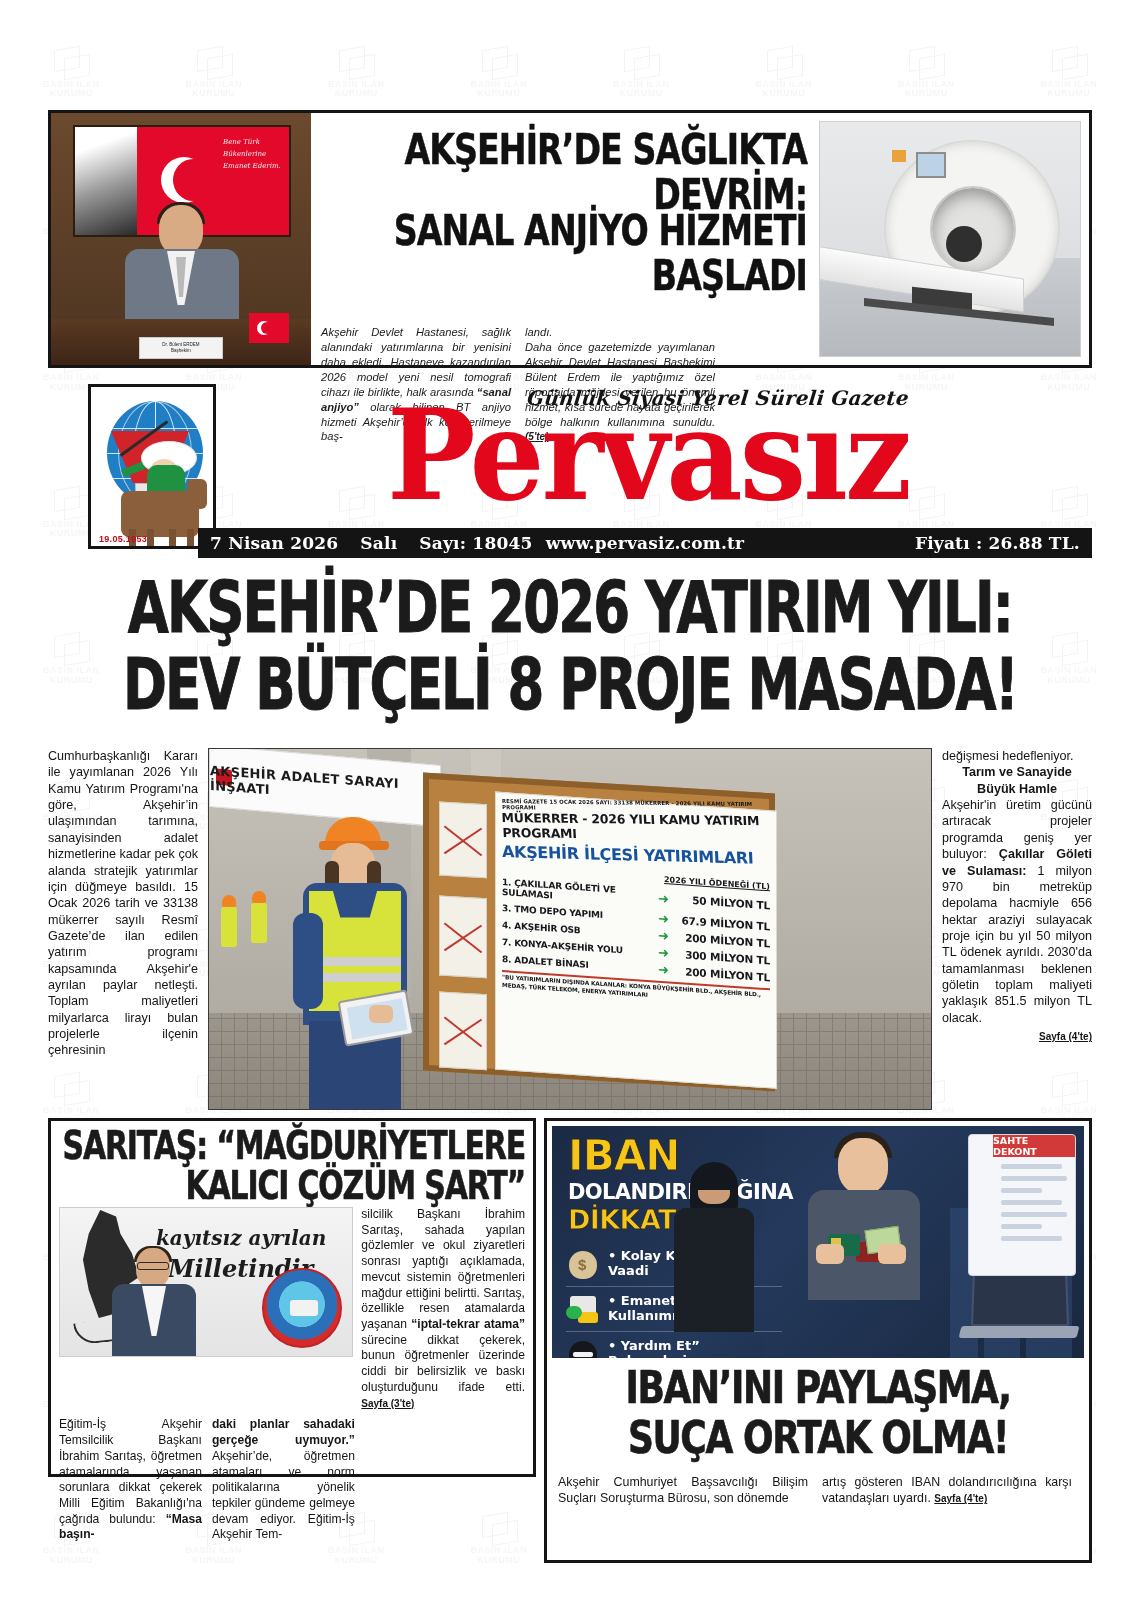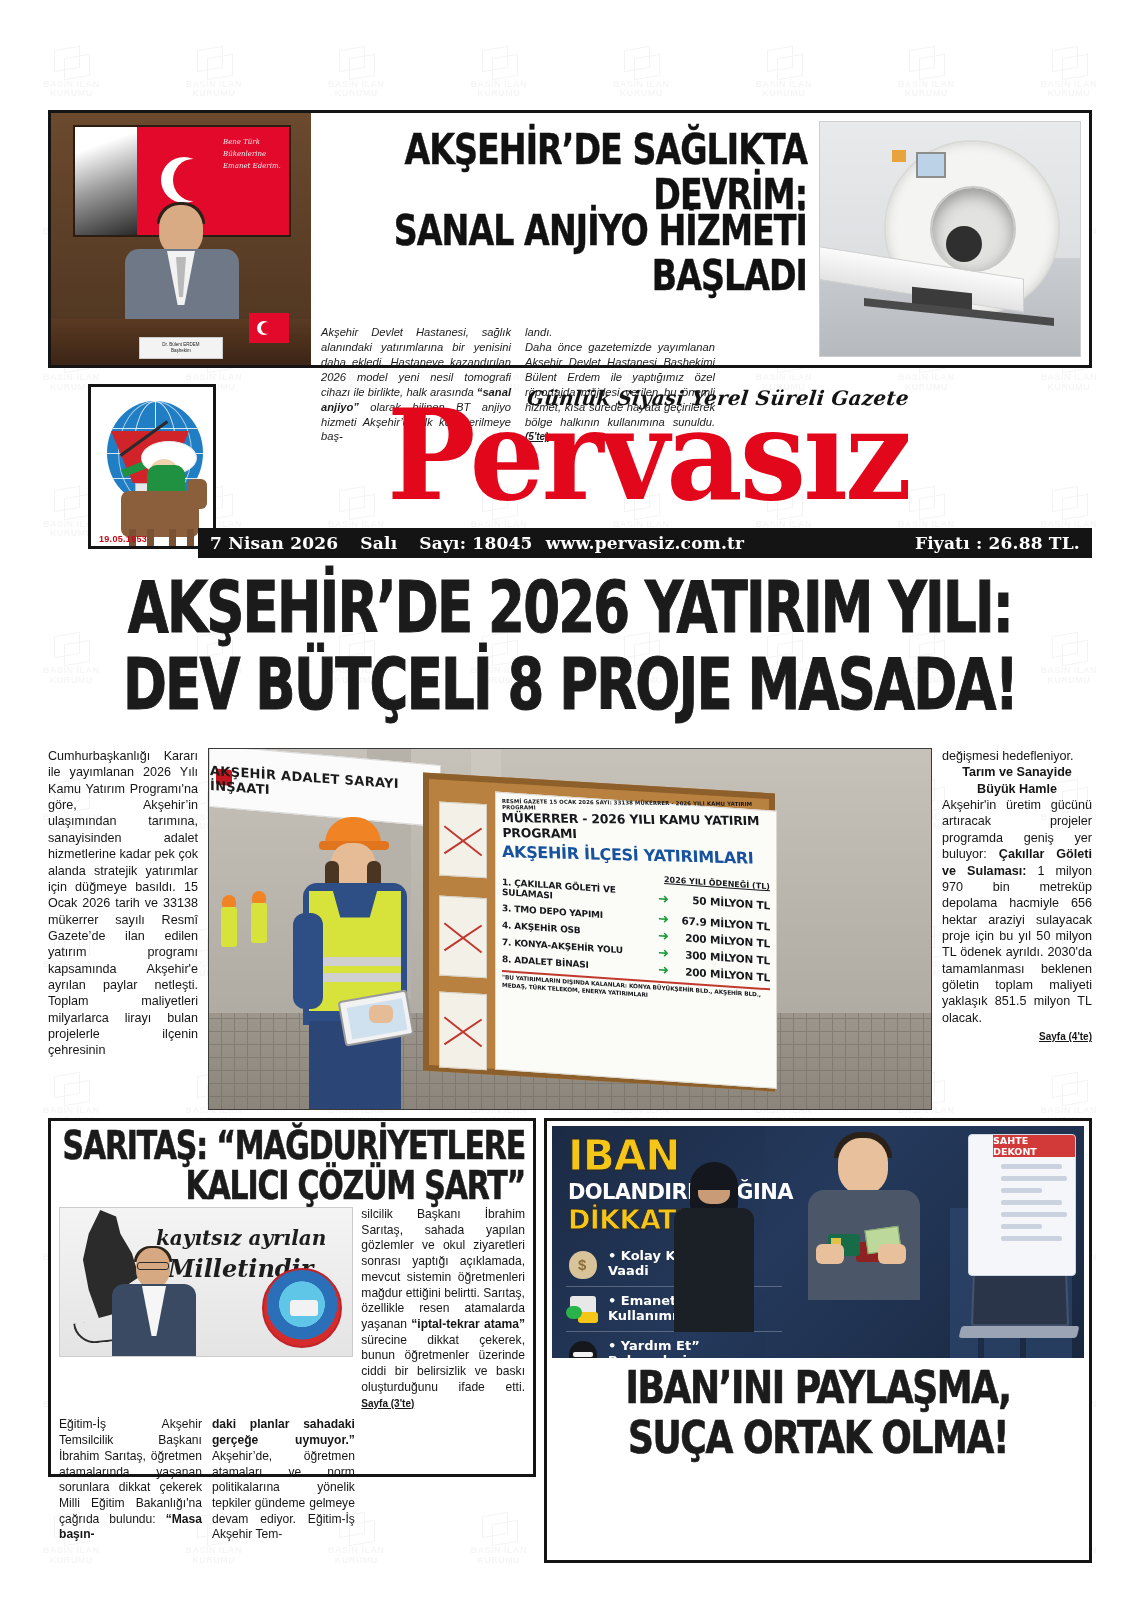--- a/index.html
+++ b/index.html
@@ -1198,15 +1198,22 @@
         <div class="rl s"></div>
         <div class="rl m"></div>
       </div>
     </div>
 
     <div id="br-headline">
       <div class="l">IBAN’INI PAYLAŞMA,</div>
       <div class="l">SUÇA ORTAK OLMA!</div>
     </div>
 
+    <div id="br-cols">
+      <div class="col">Akşehir Cumhuriyet Başsavcılığı Bilişim Suçları Soruşturma Bürosu, son dönemde</div>
+      <div class="col">
+        <span>artış gösteren IBAN dolandırıcılığına karşı vatandaşları uyardı.</span>
+        <span class="refpage">Sayfa (4'te)</span>
+      </div>
+    </div>
   </div>
 
 </div>
 
 </body></html>

